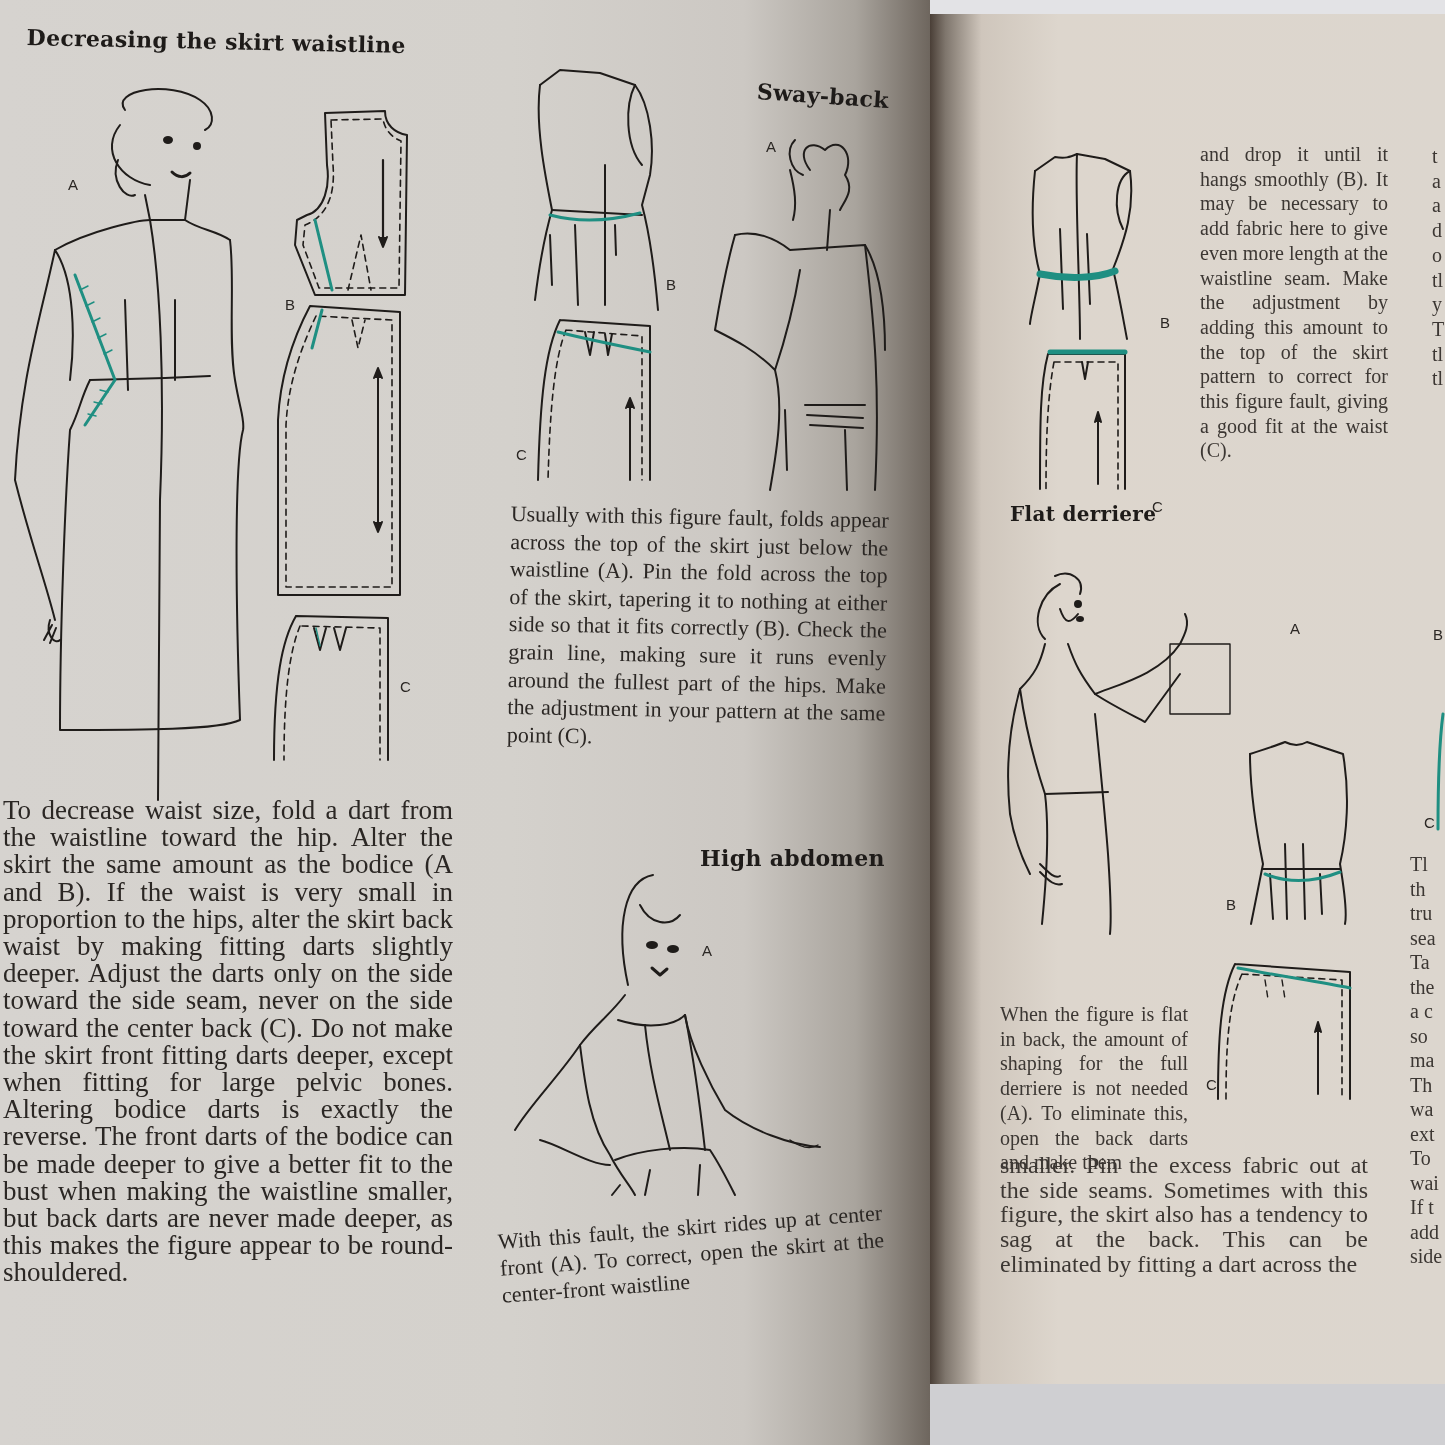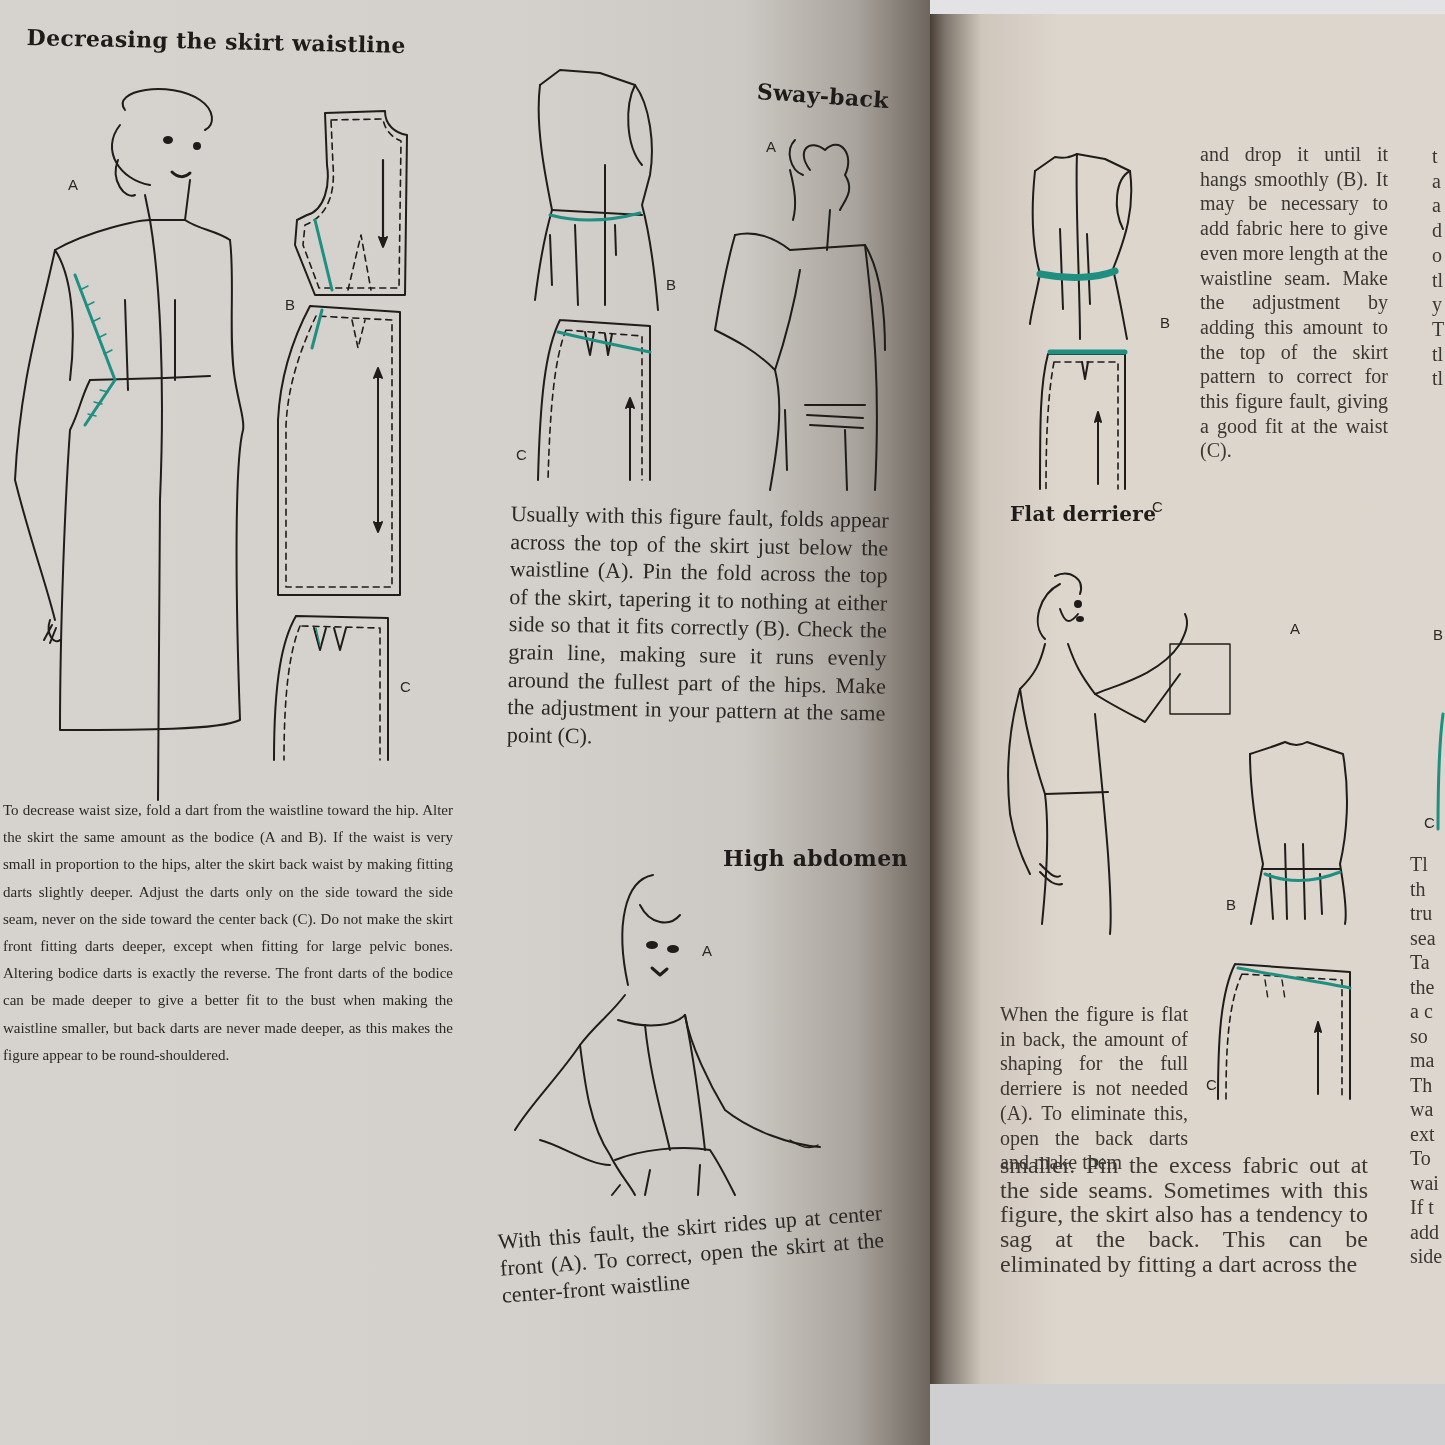--- a/index.html
+++ b/index.html
@@ -6,21 +6,21 @@
   body{width:1445px;height:1445px;overflow:hidden;background:#c9c6c2;position:relative;font-family:"Liberation Serif","DejaVu Serif",serif;}
   .scene{position:absolute;inset:0;}
   .left-page{position:absolute;left:0;top:0;width:930px;height:1445px;
     background:linear-gradient(90deg,#d6d3cf 0%,#d4d1cc 55%,#ccc8c3 80%,#a9a49d 92%,#6e665e 100%);}
   .right-page{position:absolute;left:930px;top:14px;width:515px;height:1370px;
     background:linear-gradient(90deg,#4a3f37 0%,#7f766d 3%,#cfc6bc 10%,#ddd6cd 25%,#dcd6ce 100%);}
   .table-bottom{position:absolute;left:930px;top:1384px;width:515px;height:61px;background:#cfcfd2;}
   .table-top{position:absolute;left:930px;top:0;width:515px;height:14px;background:#e3e3e6;}
   h2{margin:0;font-weight:bold;font-family:"DejaVu Serif",serif;color:#1e1b19;letter-spacing:0.3px;}
   .heading{position:absolute;font-size:22px;}
-  .body-text{position:absolute;font-size:15px;line-height:27.2px;color:#2b2724;text-align:justify;}
+  .body-text{position:absolute;font-size:27px;line-height:27.2px;color:#2b2724;text-align:justify;}
   .body-text p{margin:0;}
   .fig-label{position:absolute;font-family:"Liberation Sans","DejaVu Sans",sans-serif;font-size:15px;color:#2b2724;}
   svg.fig{position:absolute;overflow:visible;}
   svg.fig path, svg.fig line, svg.fig polyline, svg.fig ellipse{fill:none;stroke:#1f1c1a;stroke-width:2;stroke-linecap:round;stroke-linejoin:round;}
   svg.fig .dash{stroke-dasharray:6 5;stroke-width:1.6;}
   svg.fig .teal{stroke:#1f8f82;stroke-width:3;}
   svg.fig .tealthick{stroke:#1f8f82;stroke-width:7;}
   svg.fig .thin{stroke-width:1.4;}
   .clip{position:absolute;overflow:hidden;}
 </style>
@@ -117,21 +117,21 @@
       <path d="M20,105 C10,140 5,170 0,200 C20,210 40,220 60,240 C70,210 80,170 85,140"></path>
       <path d="M150,115 C160,200 165,260 160,360 M60,240 C70,280 60,330 55,360"></path>
       <path d="M90,275 L150,275 M92,285 L148,288 M95,295 L148,298"></path>
       <path d="M70,280 L72,340 M130,300 L132,360"></path>
     </svg>
 
     <div class="body-text" style="left:511px;top:500px;width:378px;line-height:27.6px;font-size:22px;transform:rotate(1deg);transform-origin:left top;">
       <p>Usually with this figure fault, folds appear across the top of the skirt just below the waistline (A). Pin the fold across the top of the skirt, tapering it to nothing at either side so that it fits correctly (B). Check the grain line, making sure it runs evenly around the fullest part of the hips. Make the adjustment in your pattern at the same point (C).</p>
     </div>
 
-    <h2 class="heading" style="left:723px;top:845px;text-align:center;">High abdomen</h2>
+    <h2 class="heading" style="left:700px;top:845px;text-align:center;">High abdomen</h2>
     <span class="fig-label" style="left:702px;top:942px;">A</span>
 
     <svg class="fig" style="left:500px;top:865px;" width="340" height="330">
       <path d="M153,10 C125,15 115,60 128,120 M140,40 C150,60 170,62 180,50"></path>
       <ellipse cx="152" cy="80" rx="5" ry="3" style="fill:#1f1c1a"></ellipse>
       <ellipse cx="173" cy="84" rx="5" ry="3" style="fill:#1f1c1a"></ellipse>
       <path d="M152,103 L160,110 L167,104" style="stroke-width:3"></path>
       <path d="M125,130 C110,150 95,160 80,180 C60,210 30,240 15,265"></path>
       <path d="M118,155 C150,165 175,160 185,150 C190,180 210,220 225,245 C250,265 290,280 320,282"></path>
       <path d="M80,180 C85,220 90,260 110,290 C120,310 130,320 135,330"></path>

